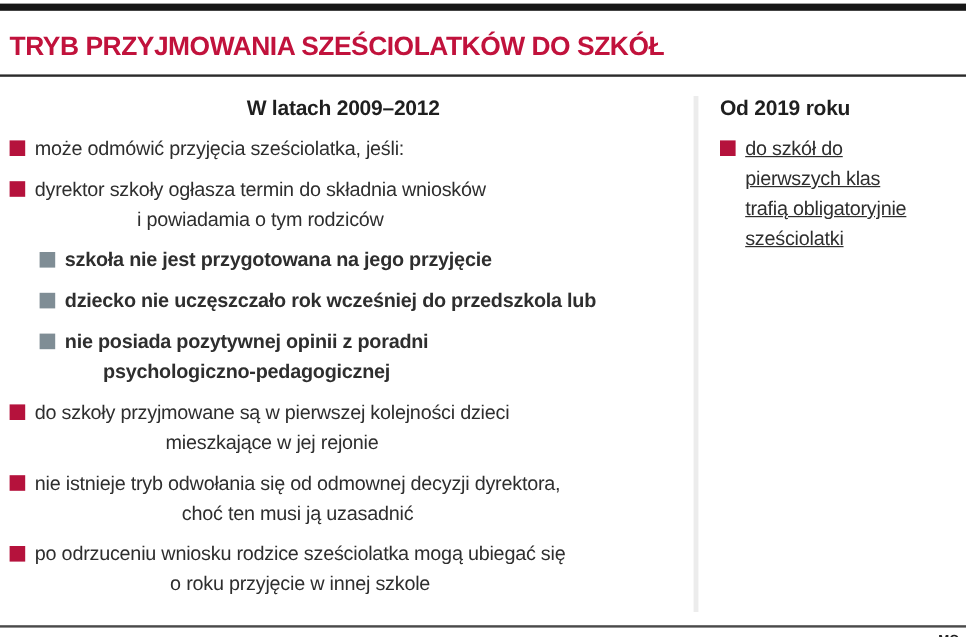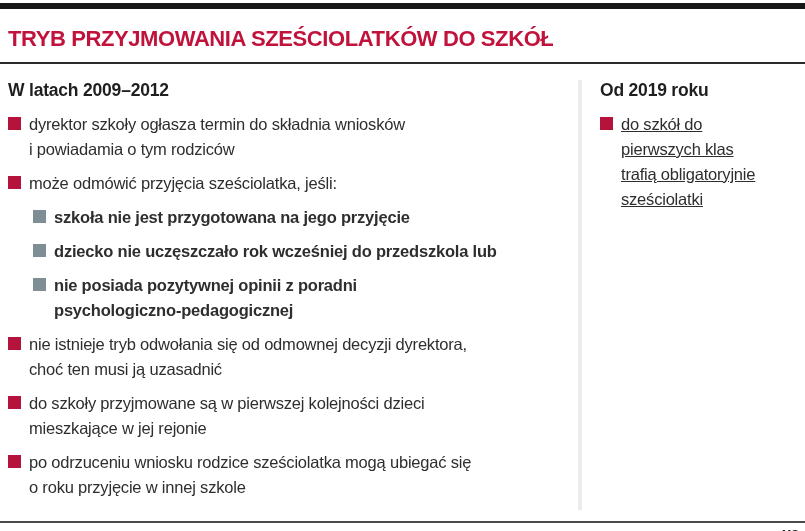--- a/index.html
+++ b/index.html
@@ -33,21 +33,21 @@
     left: 0; right: 0; top: 62px;
     height: 2px;
     background: #2b2b2b;
   }
   .columns {
     position: absolute;
     left: 8px; top: 80px; right: 0; bottom: 12px;
     display: flex;
     align-items: stretch;
   }
-  .col-left { width: 556px; flex: none; }
+  .col-left { width: 556px; flex: none; text-align: center; }
   .divider {
     flex: none;
     width: 4px;
     background: #ececec;
     margin-left: 14px;
     height: 430px;
   }
   .col-right {
     flex: none;
     width: 196px;
@@ -105,55 +105,55 @@
   <div class="top-bar"></div>
   <h1 class="title">TRYB PRZYJMOWANIA SZEŚCIOLATKÓW DO SZKÓŁ</h1>
   <div class="title-rule"></div>
 
   <div class="columns">
     <div class="col-left">
       <h2 class="col-header">W latach 2009–2012</h2>
       <ul class="fact-list" id="left-list">
   <li>
     <span class="bullet"></span>
-    <span class="item-text">dyrektor szkoły ogłasza termin do składnia wniosków
-i powiadamia o tym rodziców</span>
+    <span class="item-text">może odmówić przyjęcia sześciolatka, jeśli:</span>
   </li>
 
   <li>
     <span class="bullet"></span>
-    <span class="item-text">może odmówić przyjęcia sześciolatka, jeśli:</span>
+    <span class="item-text">dyrektor szkoły ogłasza termin do składnia wniosków
+i powiadamia o tym rodziców</span>
   </li>
 
   <li class="sub">
     <span class="bullet"></span>
     <span class="item-text">szkoła nie jest przygotowana na jego przyjęcie</span>
   </li>
 
   <li class="sub">
     <span class="bullet"></span>
     <span class="item-text">dziecko nie uczęszczało rok wcześniej do przedszkola lub</span>
   </li>
 
   <li class="sub">
     <span class="bullet"></span>
     <span class="item-text">nie posiada pozytywnej opinii z poradni
 psychologiczno-pedagogicznej</span>
   </li>
 
   <li>
     <span class="bullet"></span>
-    <span class="item-text">nie istnieje tryb odwołania się od odmownej decyzji dyrektora,
-choć ten musi ją uzasadnić</span>
+    <span class="item-text">do szkoły przyjmowane są w pierwszej kolejności dzieci
+mieszkające w jej rejonie</span>
   </li>
 
   <li>
     <span class="bullet"></span>
-    <span class="item-text">do szkoły przyjmowane są w pierwszej kolejności dzieci
-mieszkające w jej rejonie</span>
+    <span class="item-text">nie istnieje tryb odwołania się od odmownej decyzji dyrektora,
+choć ten musi ją uzasadnić</span>
   </li>
 
   <li>
     <span class="bullet"></span>
     <span class="item-text">po odrzuceniu wniosku rodzice sześciolatka mogą ubiegać się
 o roku przyjęcie w innej szkole</span>
   </li>
 </ul>
     </div>
     <div class="divider"></div>

